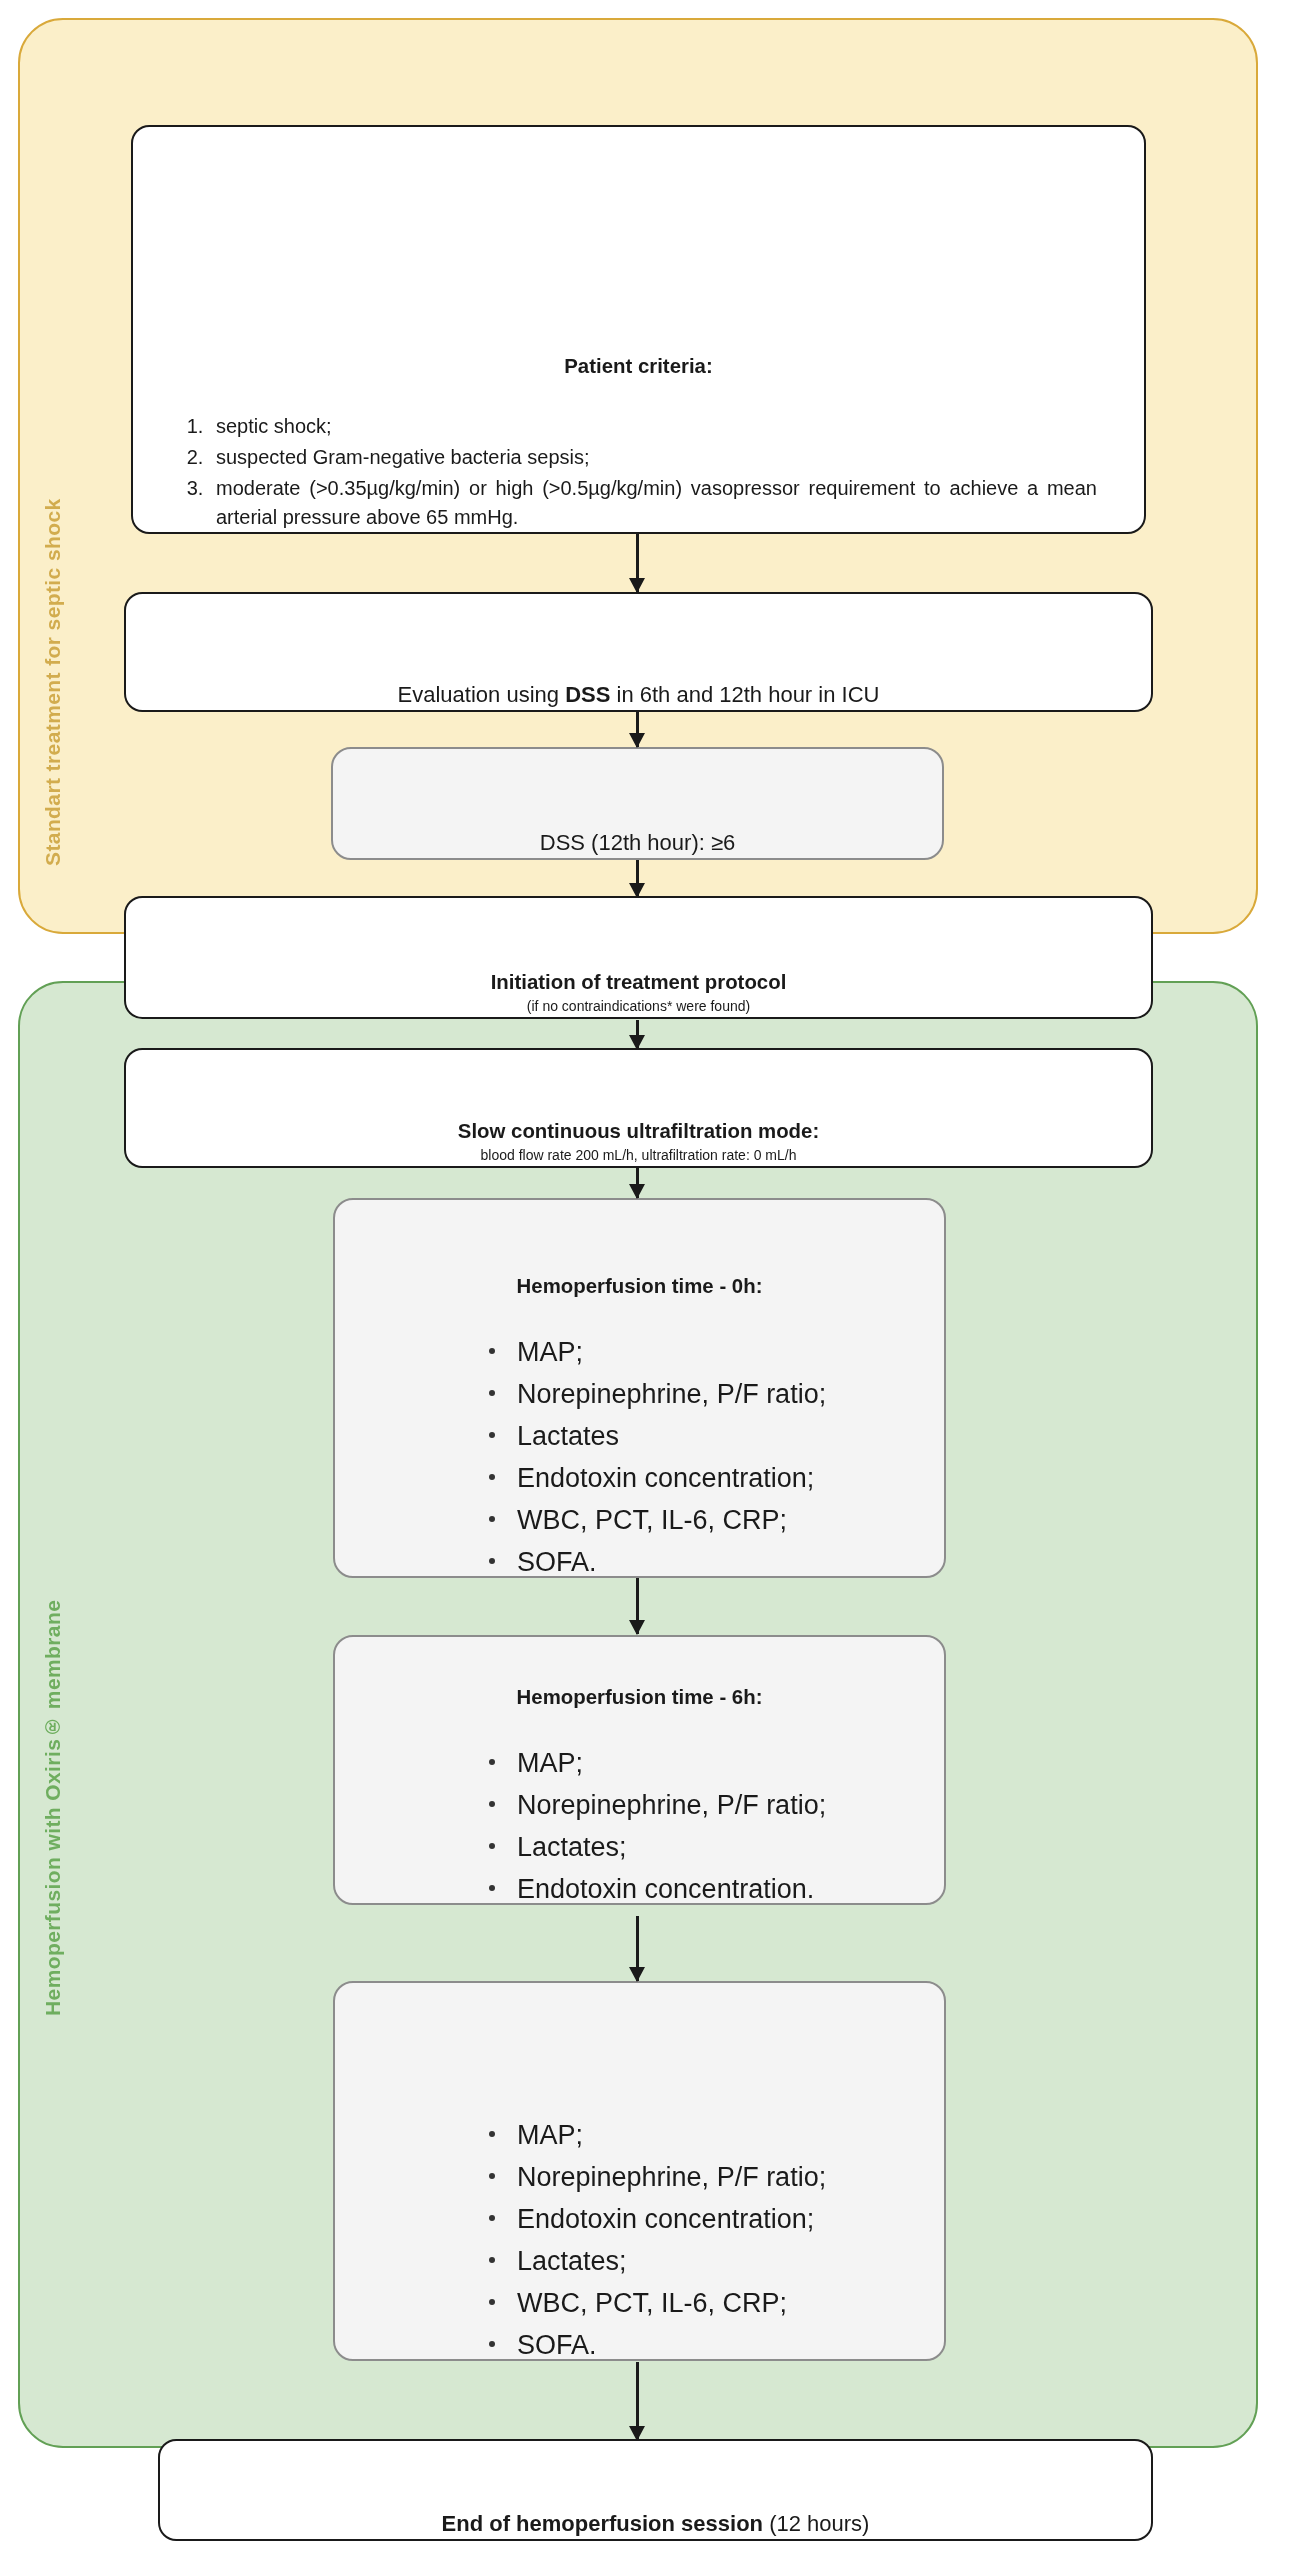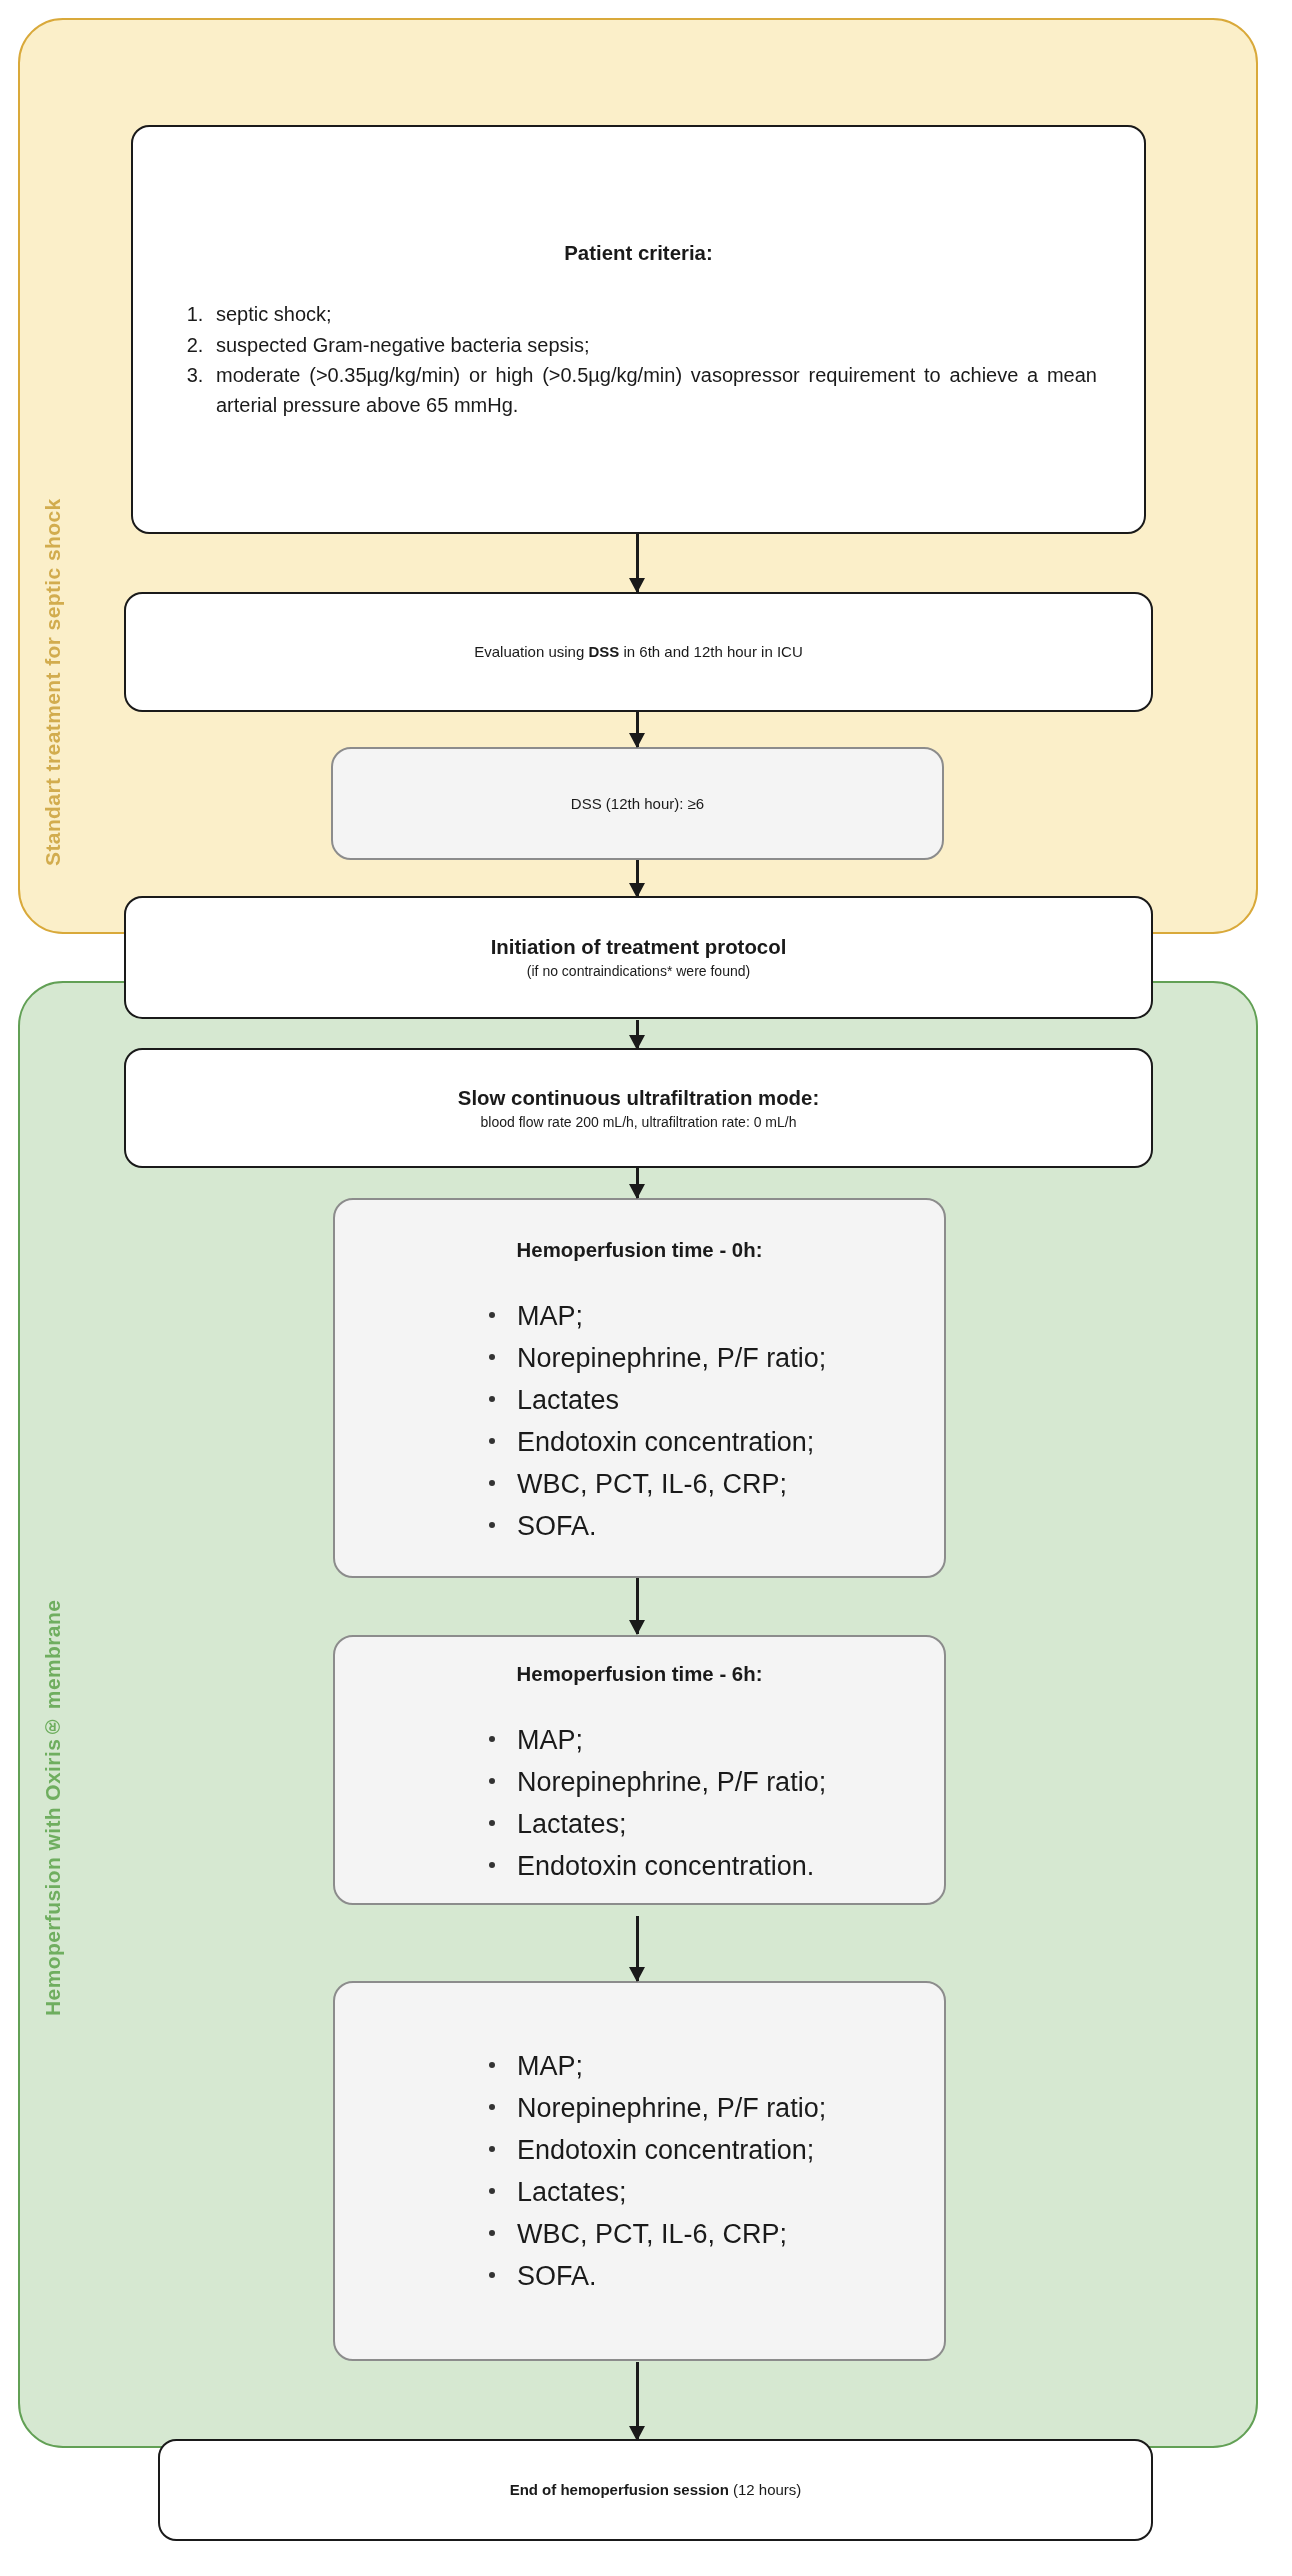--- a/index.html
+++ b/index.html
@@ -53,42 +53,42 @@
   }
 
   
   .node {
     position: absolute;
     background: #ffffff;
     border: 2.1px solid #1a1a1a;
     border-radius: 18.3px;
     display: flex;
     flex-direction: column;
-    justify-content: center;
+    justify-content: flex-end;
     font-size: 20.4px;
     color: #1a1a1a;
     line-height: 1.42;
   }
   .node.soft {
     background: #F4F4F4;
     border: 2.1px solid #8C8C8C;
     border-radius: 20px;
   }
   .node-title {
     text-align: center;
     font-weight: bold;
     font-size: 20.4px;
   }
   .node-sub {
     text-align: center;
     font-size: 14px;
   }
   .node-center {
     text-align: center;
-    font-size: 15px;
+    font-size: 22px;
   }
   .node-center b { font-weight: bold; }
 
   
   ol.criteria {
     margin: 0; padding: 0 47px 0 76px;
     list-style-position: outside;
     font-size: 20px;
     line-height: 1.46;
   }

